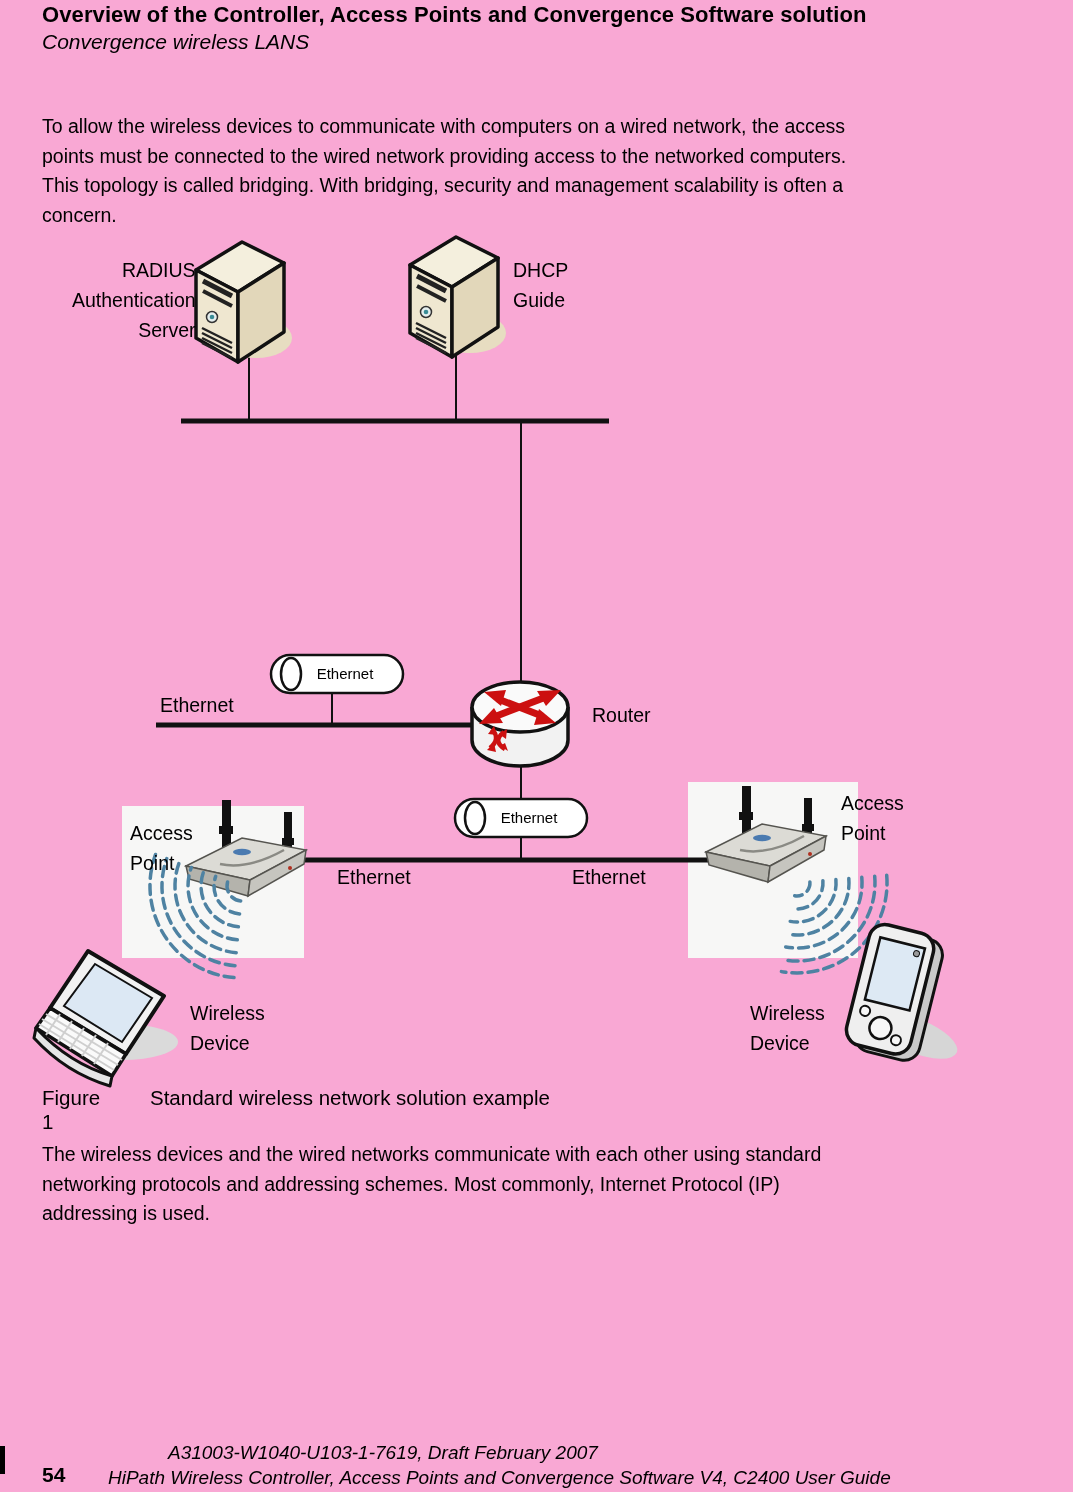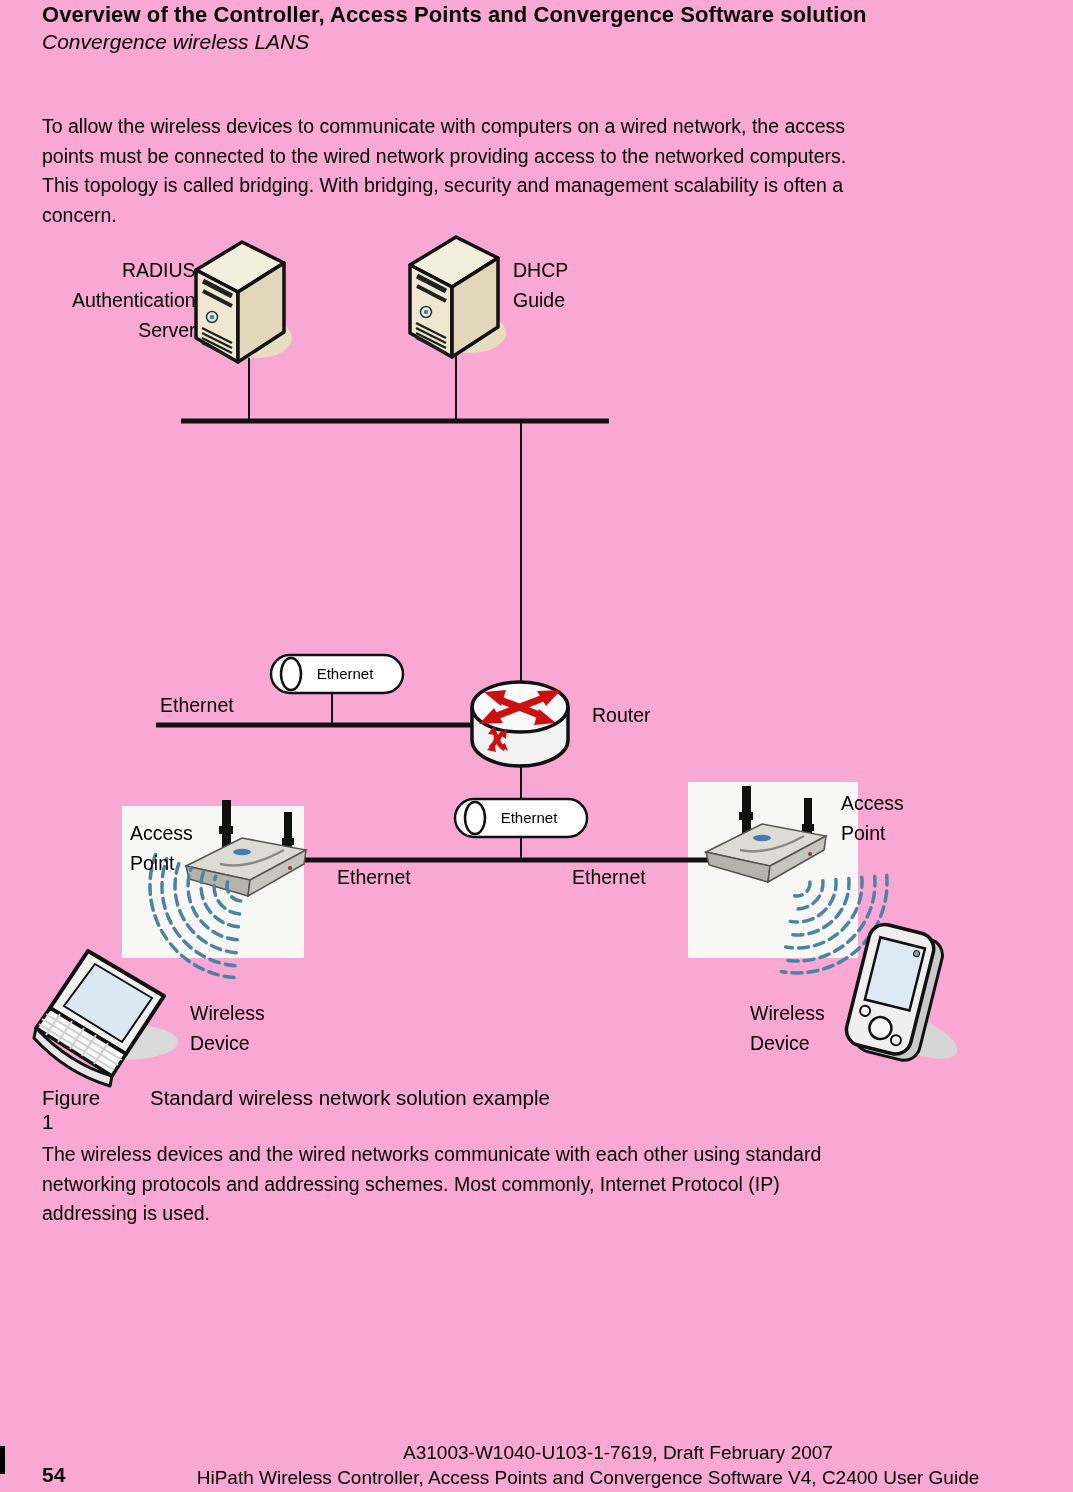--- a/index.html
+++ b/index.html
@@ -8,21 +8,21 @@
     font-family:"Liberation Sans","DejaVu Sans",sans-serif;color:#000;
   }
   .abs{position:absolute;}
   .preline{white-space:pre-line;}
   .h-title{font-size:22px;font-weight:700;letter-spacing:.1px;}
   .h-sub{font-size:21px;font-style:italic;}
   .body-par{font-size:19.5px;line-height:29.6px;}
   .dlabel{font-size:19.5px;line-height:30px;}
   .pill-label{font-size:15px;line-height:38px;text-align:center;}
   .caption{font-size:20.5px;}
-  .footer-txt{font-size:19px;line-height:24px;text-align:center;}
+  .footer-txt{font-size:19px;line-height:24px;text-align:left;font-style:italic;}
   .pageno{font-size:21px;font-weight:700;}
   #diagram-svg{position:absolute;left:0;top:0;width:1073px;height:1492px;pointer-events:none;}
   .black-bar{background:#000;}
 </style>
 </head>
 <body>
 
 <div id="page">
 
   <svg id="diagram-svg" viewBox="0 0 1073 1492" aria-hidden="true">

